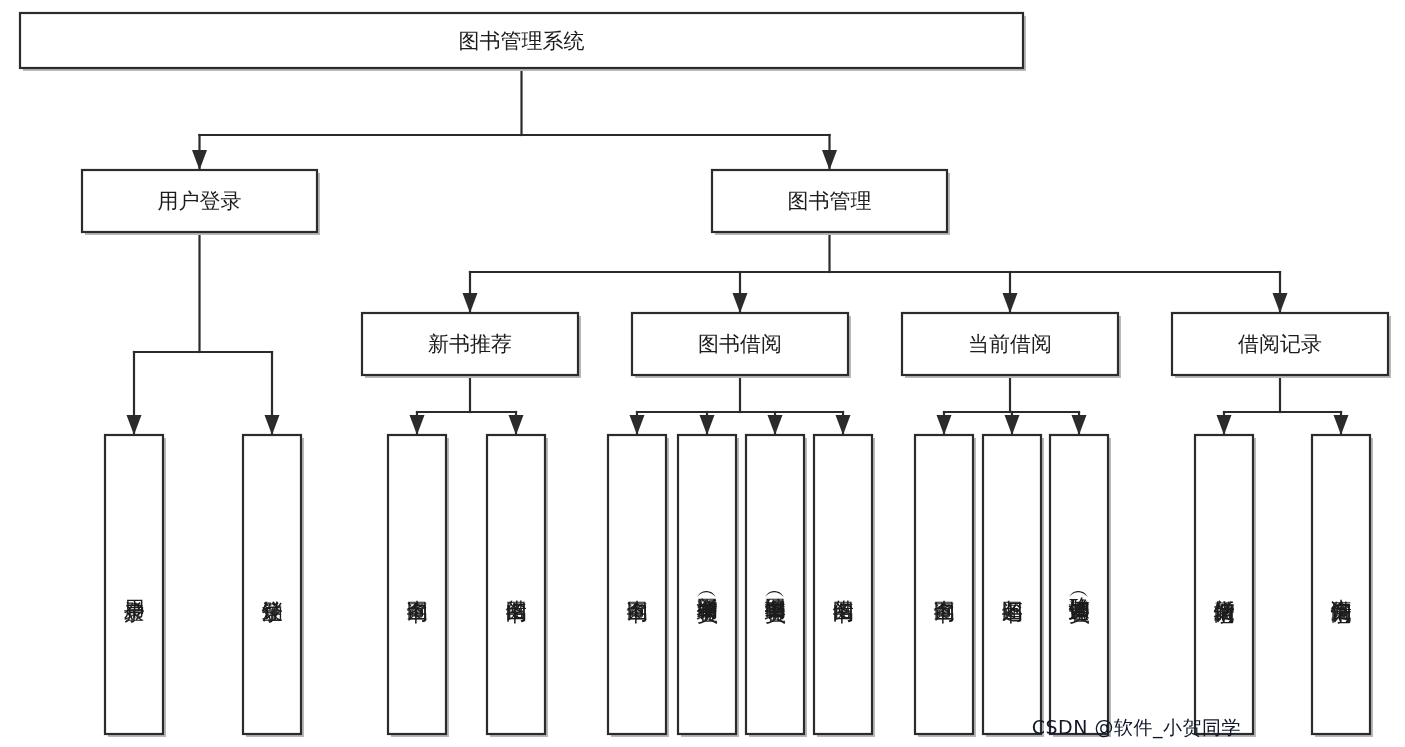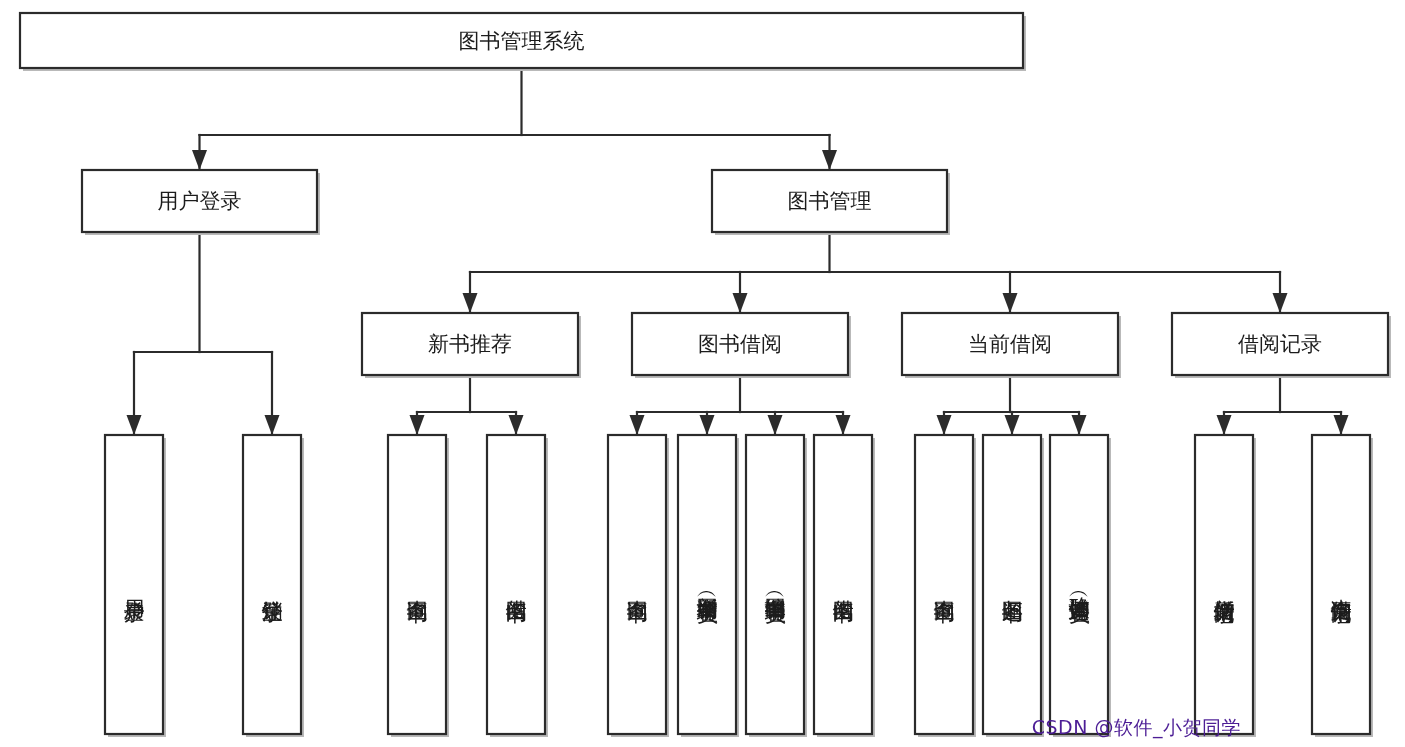--- a/index.html
+++ b/index.html
@@ -65,21 +65,21 @@
     align-items: center;
     justify-content: center;
     pointer-events: none;
   }
   .watermark {
     position: absolute;
     right: 8px;
     bottom: 6px;
     font-family: "DejaVu Sans", "Liberation Sans", sans-serif;
     font-size: 19px;
-    color: #4c1d95;
+    color: #0f172a;
     letter-spacing: 0.5px;
     white-space: nowrap;
   }
 </style>
 </head>
 <body>
 
 <div id="diagram-root">
   <svg class="flow" id="flow-svg" viewBox="0 0 1405 747" xmlns="http://www.w3.org/2000/svg">
       <g>

